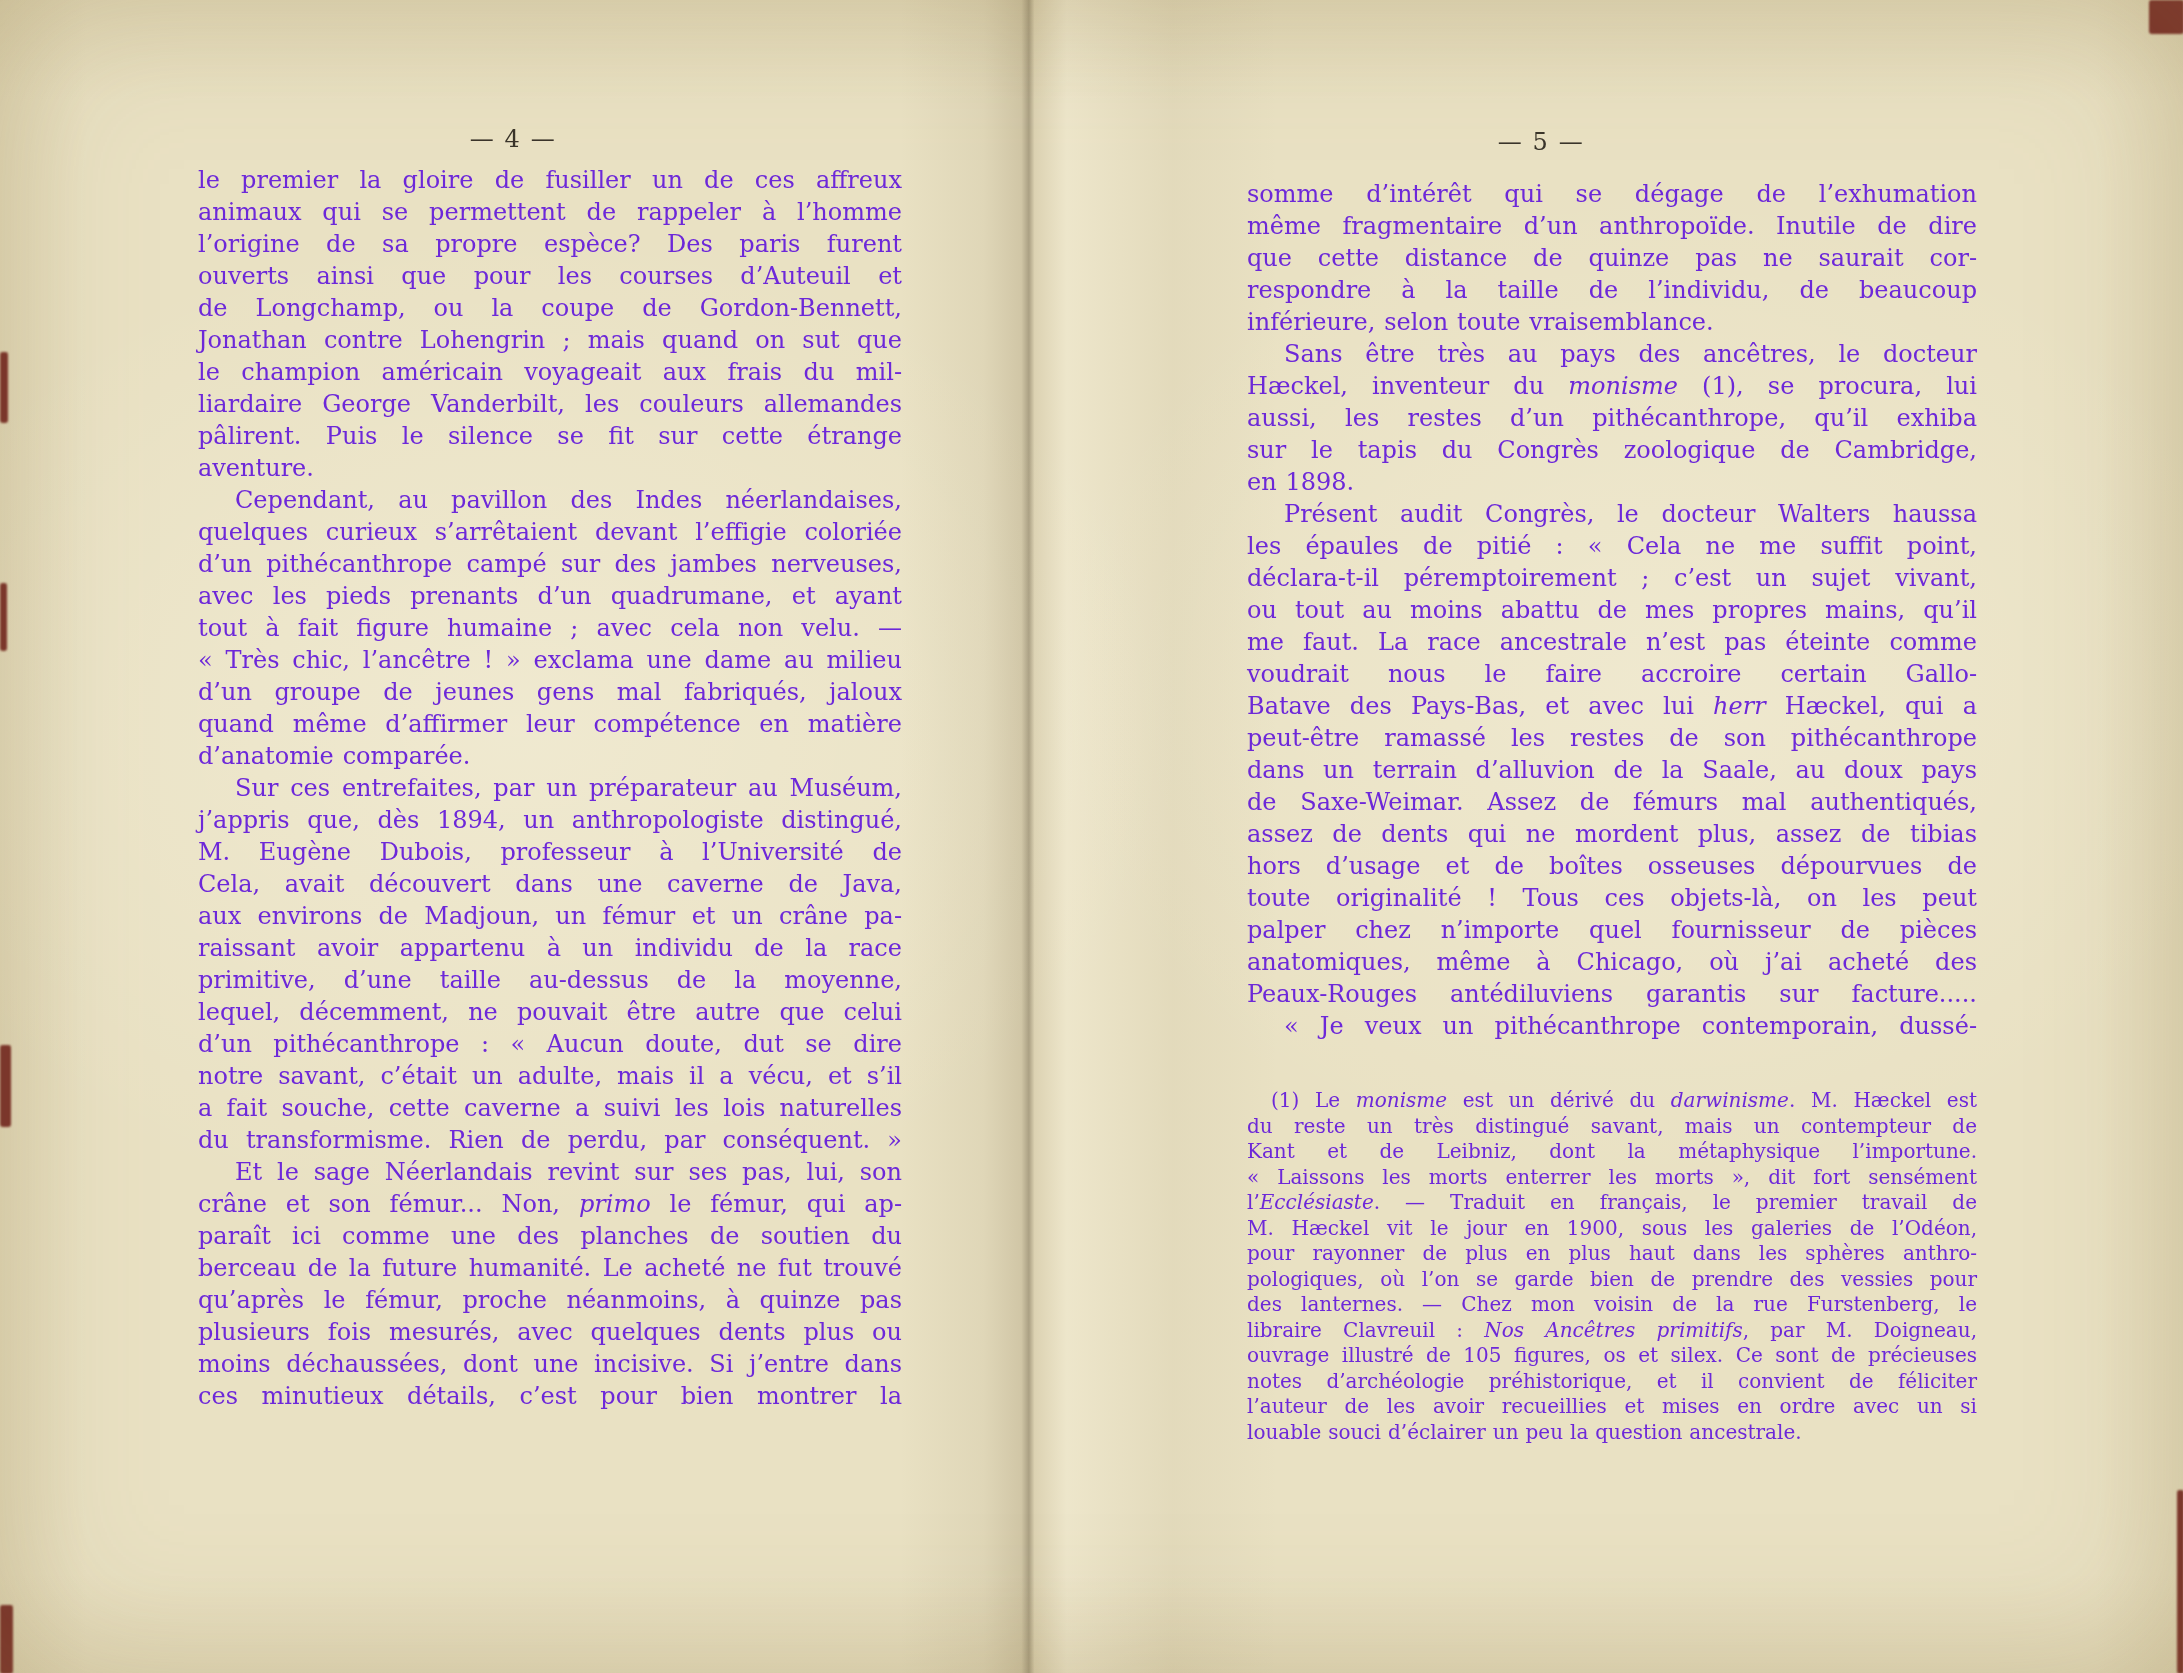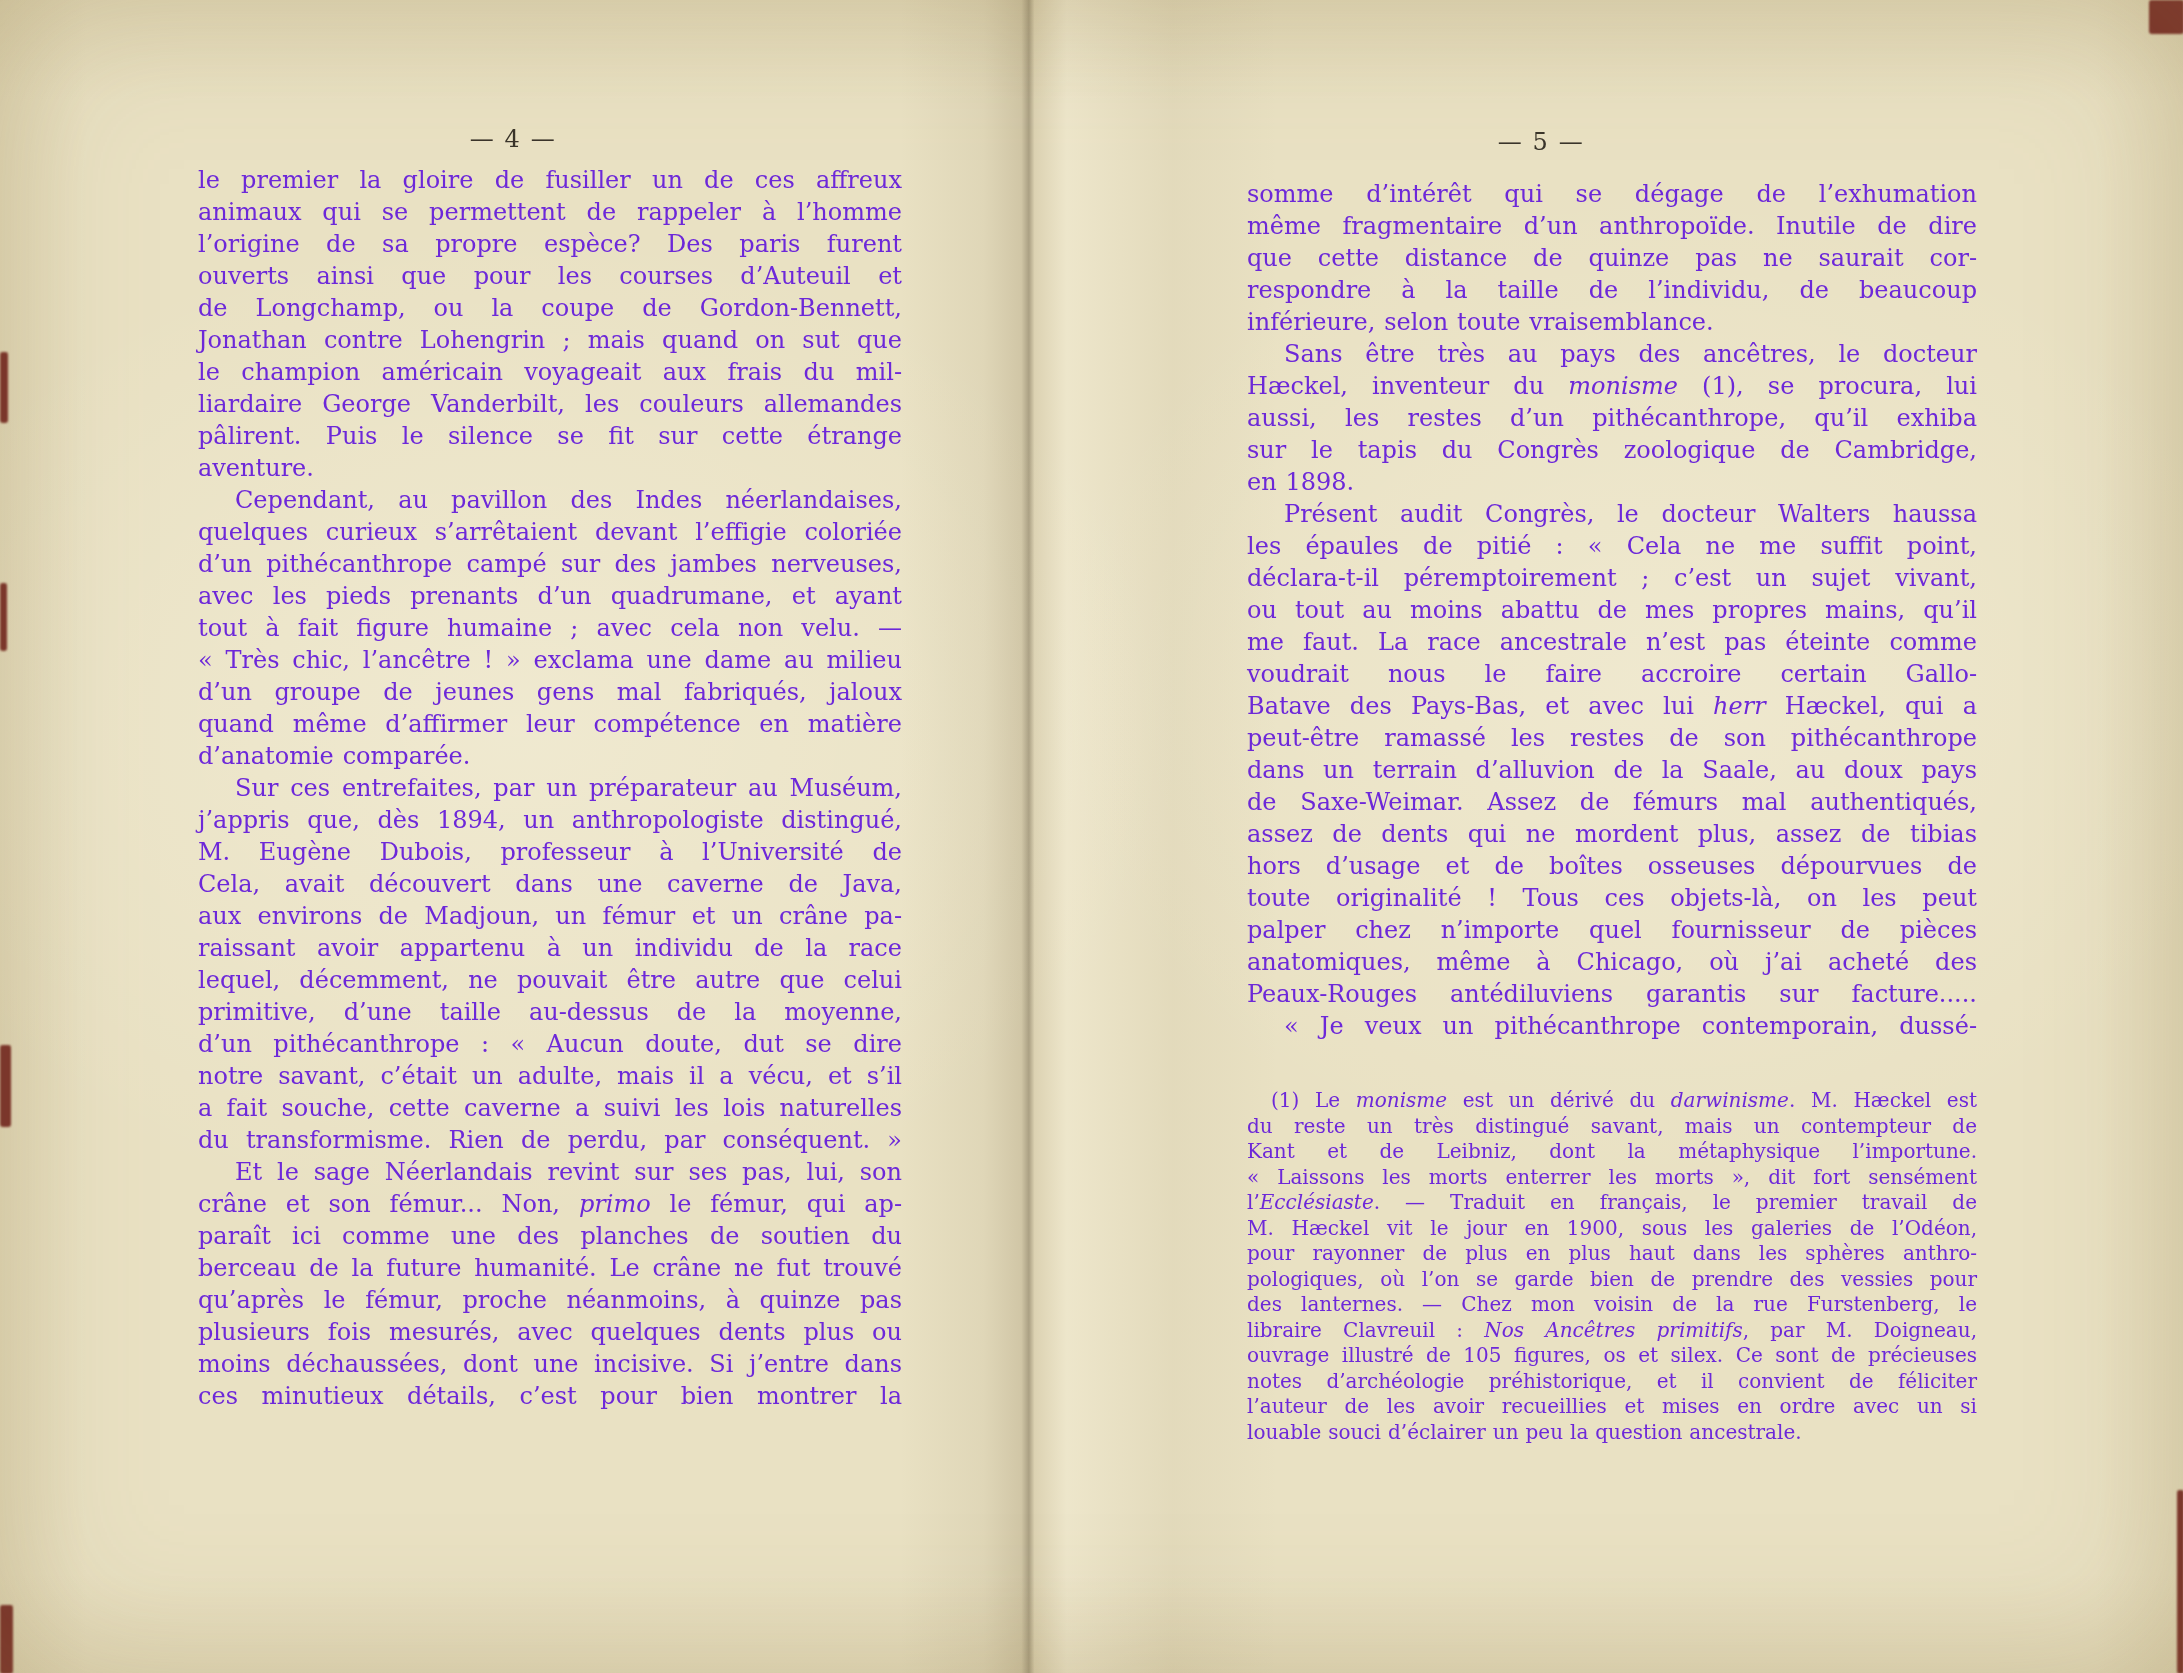--- a/index.html
+++ b/index.html
@@ -83,30 +83,30 @@
       <div class="line j">« Très chic, l’ancêtre ! » exclama une dame au milieu</div>
       <div class="line j">d’un groupe de jeunes gens mal fabriqués, jaloux</div>
       <div class="line j">quand même d’affirmer leur compétence en matière</div>
       <div class="line">d’anatomie comparée.</div>
       <div class="line j ind">Sur ces entrefaites, par un préparateur au Muséum,</div>
       <div class="line j">j’appris que, dès 1894, un anthropologiste distingué,</div>
       <div class="line j">M. Eugène Dubois, professeur à l’Université de</div>
       <div class="line j">Cela, avait découvert dans une caverne de Java,</div>
       <div class="line j">aux environs de Madjoun, un fémur et un crâne pa-</div>
       <div class="line j">raissant avoir appartenu à un individu de la race</div>
+      <div class="line j">primitive, d’une taille au-dessus de la moyenne,</div>
       <div class="line j">lequel, décemment, ne pouvait être autre que celui</div>
-      <div class="line j">primitive, d’une taille au-dessus de la moyenne,</div>
       <div class="line j">d’un pithécanthrope : « Aucun doute, dut se dire</div>
       <div class="line j">notre savant, c’était un adulte, mais il a vécu, et s’il</div>
       <div class="line j">a fait souche, cette caverne a suivi les lois naturelles</div>
       <div class="line j">du transformisme. Rien de perdu, par conséquent. »</div>
       <div class="line j ind">Et le sage Néerlandais revint sur ses pas, lui, son</div>
       <div class="line j">crâne et son fémur... Non, <i>primo</i> le fémur, qui ap-</div>
       <div class="line j">paraît ici comme une des planches de soutien du</div>
-      <div class="line j">berceau de la future humanité. Le crâne ne fut trouvé</div>
+      <div class="line j">berceau de la future humanité. Le acheté ne fut trouvé</div>
       <div class="line j">qu’après le fémur, proche néanmoins, à quinze pas</div>
       <div class="line j">plusieurs fois mesurés, avec quelques dents plus ou</div>
       <div class="line j">moins déchaussées, dont une incisive. Si j’entre dans</div>
       <div class="line j">ces minutieux détails, c’est pour bien montrer la</div>
     </div>
 
   <div class="textblock main" id="right-text">
       <div class="line j">somme d’intérêt qui se dégage de l’exhumation</div>
       <div class="line j">même fragmentaire d’un anthropoïde. Inutile de dire</div>
       <div class="line j">que cette distance de quinze pas ne saurait cor-</div>

